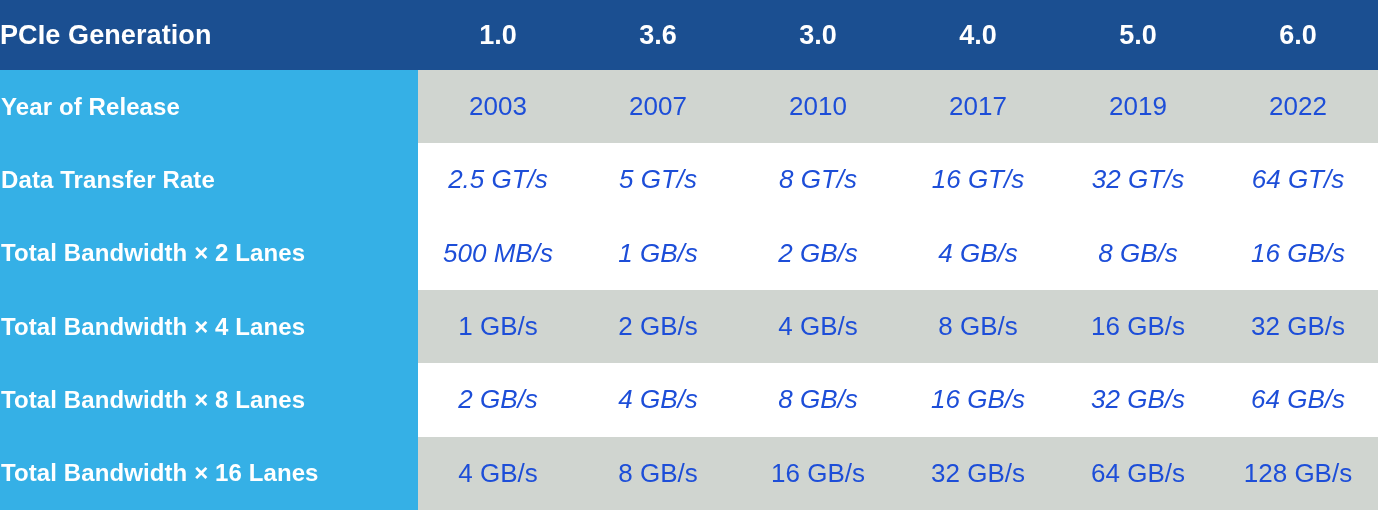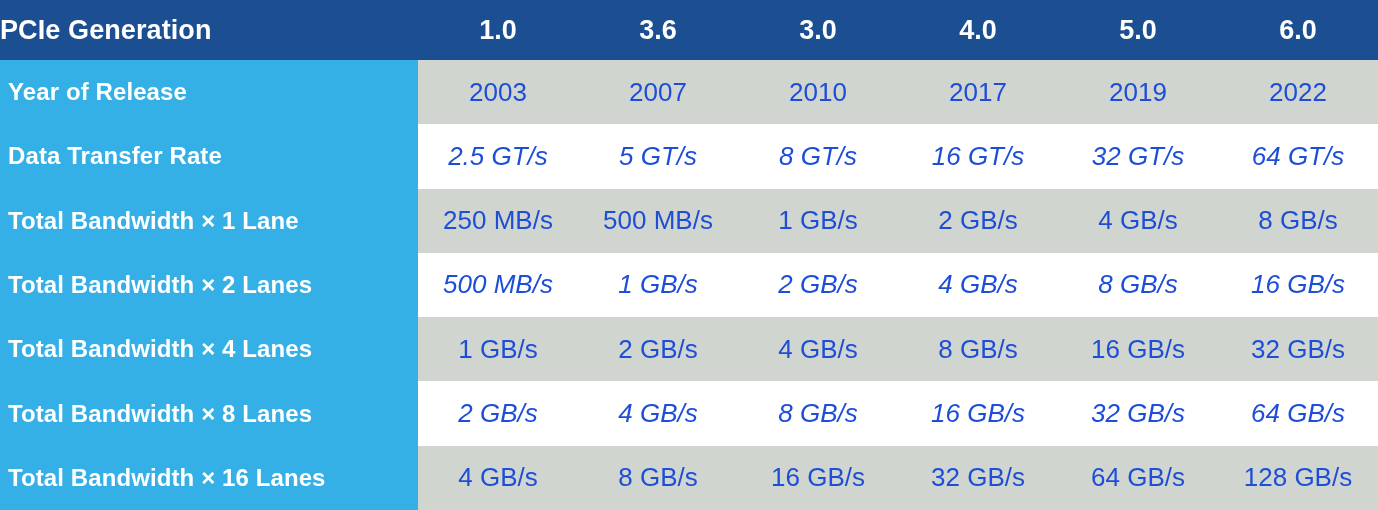--- a/index.html
+++ b/index.html
@@ -21,21 +21,21 @@
     width: 1378px;
     height: 510px;
     border-collapse: collapse;
     table-layout: fixed;
   }
   table.pcie-table col.label-col { width: 418px; }
   table.pcie-table col.data-col  { width: 160px; }
 
   
   tr.header-row {
-    height: 60px;
+    height: 70px;
     background: #1b4f91;
   }
   tr.header-row th {
     padding: 0;
     margin: 0;
     border: 0;
     background: #1b4f91;
     color: #ffffff;
     font-weight: bold;
     vertical-align: middle;
@@ -47,21 +47,21 @@
     letter-spacing: 0.1px;
   }
   th.header-gen-cell {
     text-align: center;
     font-size: 27px;
   }
 
   
   tr.data-row { height: 62.8px; }
   tr.data-row td {
-    padding: 8px;
+    padding: 1px;
     margin: 0;
     border: 0;
     vertical-align: middle;
   }
   td.row-label-cell {
     background: #35b0e6;
     color: #ffffff;
     font-weight: bold;
     font-size: 24px;
     text-align: left;
@@ -117,29 +117,20 @@
       <tr class="data-row band-plain">
         <td class="row-label-cell">Data Transfer Rate</td>
         <td class="value-cell">2.5 GT/s</td>
         <td class="value-cell">5 GT/s</td>
         <td class="value-cell">8 GT/s</td>
         <td class="value-cell">16 GT/s</td>
         <td class="value-cell">32 GT/s</td>
         <td class="value-cell">64 GT/s</td>
       </tr>
 
-      <tr class="data-row band-shaded">
-        <td class="row-label-cell">Total Bandwidth × 1 Lane</td>
-        <td class="value-cell">250 MB/s</td>
-        <td class="value-cell">500 MB/s</td>
-        <td class="value-cell">1 GB/s</td>
-        <td class="value-cell">2 GB/s</td>
-        <td class="value-cell">4 GB/s</td>
-        <td class="value-cell">8 GB/s</td>
-      </tr>
 
       <tr class="data-row band-plain">
         <td class="row-label-cell">Total Bandwidth × 2 Lanes</td>
         <td class="value-cell">500 MB/s</td>
         <td class="value-cell">1 GB/s</td>
         <td class="value-cell">2 GB/s</td>
         <td class="value-cell">4 GB/s</td>
         <td class="value-cell">8 GB/s</td>
         <td class="value-cell">16 GB/s</td>
       </tr>

